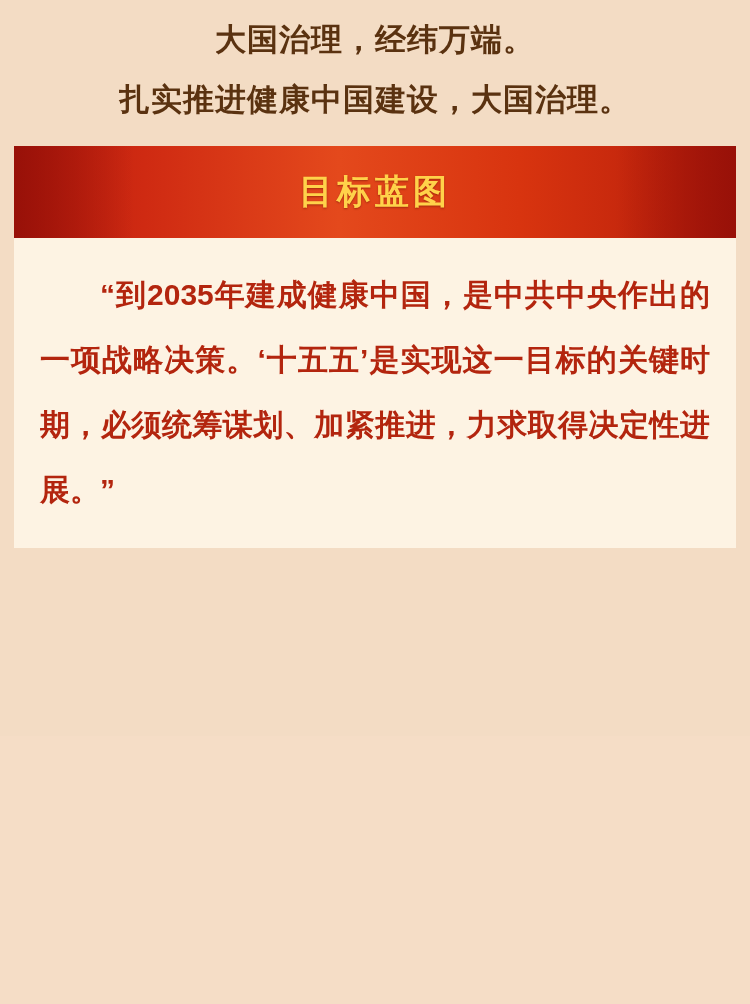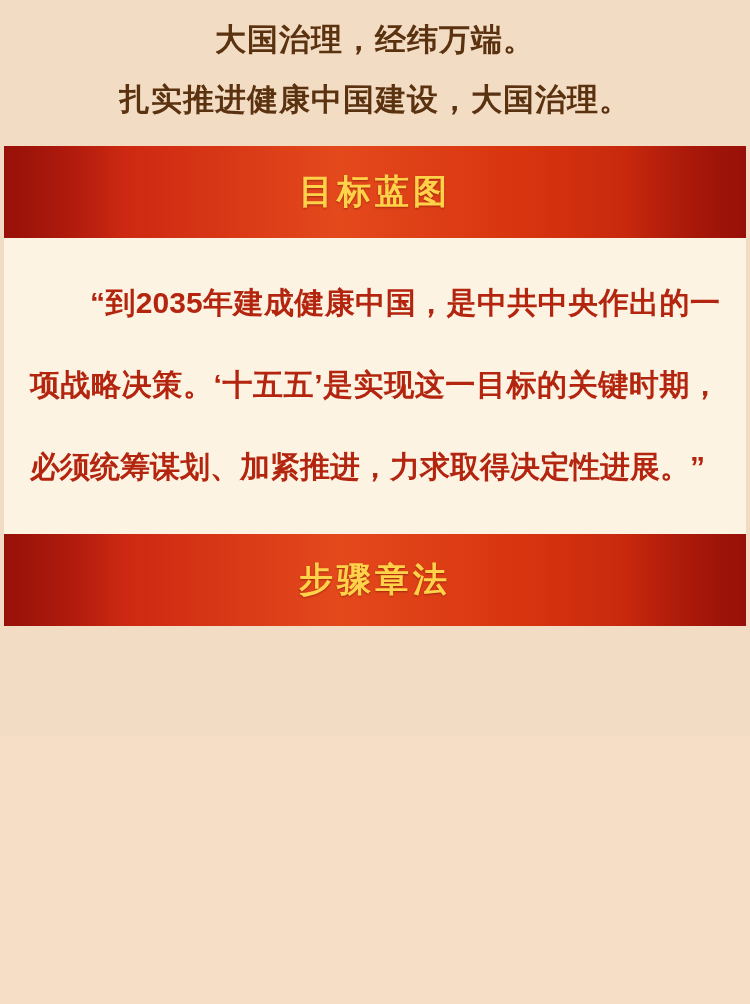--- a/index.html
+++ b/index.html
@@ -31,21 +31,21 @@
     line-height: 60px;
     letter-spacing: 1px;
     text-align: center;
     white-space: nowrap;
   }
   .intro-line.first {
     padding-left: 0;
   }
   .section {
     position: relative;
-    margin: 0 4px;
+    margin: 0 14px;
     box-sizing: border-box;
   }
   .section + .section {
     margin-top: 0px;
   }
   .band {
     position: relative;
     height: 92px;
     background: linear-gradient(90deg, #b91d0e 0%, #cf2a12 18%, #e4491c 45%, #d8340f 70%, #b51c0b 100%);
     display: flex;
@@ -78,21 +78,21 @@
   }
   .body-card {
     background: #fdf3e3;
     padding: 24px 26px 26px 26px;
     box-sizing: border-box;
   }
   .body-text {
     color: #b3250e;
     font-size: 30px;
     font-weight: bold;
-    line-height: 82px;
+    line-height: 65px;
     text-align: justify;
     text-indent: 60px;
     letter-spacing: 0px;
   }
   .bottom-strip {
     position: absolute;
     left: 0;
     right: 0;
     bottom: 0;
     height: 22px;
@@ -112,19 +112,16 @@
   <div class="section">
     <div class="band">
       <div class="band-title">目标蓝图</div>
     </div>
     <div class="body-card">
       <div class="body-text">“到2035年建成健康中国，是中共中央作出的一项战略决策。‘十五五’是实现这一目标的关键时期，必须统筹谋划、加紧推进，力求取得决定性进展。”</div>
     </div>
   </div>
 
   <div class="section">
-    <div class="band">
-      <div class="band-title">步骤章法</div>
-    </div>
   </div>
 
   <div class="bottom-strip"></div>
 </div>
 
 </body></html>

